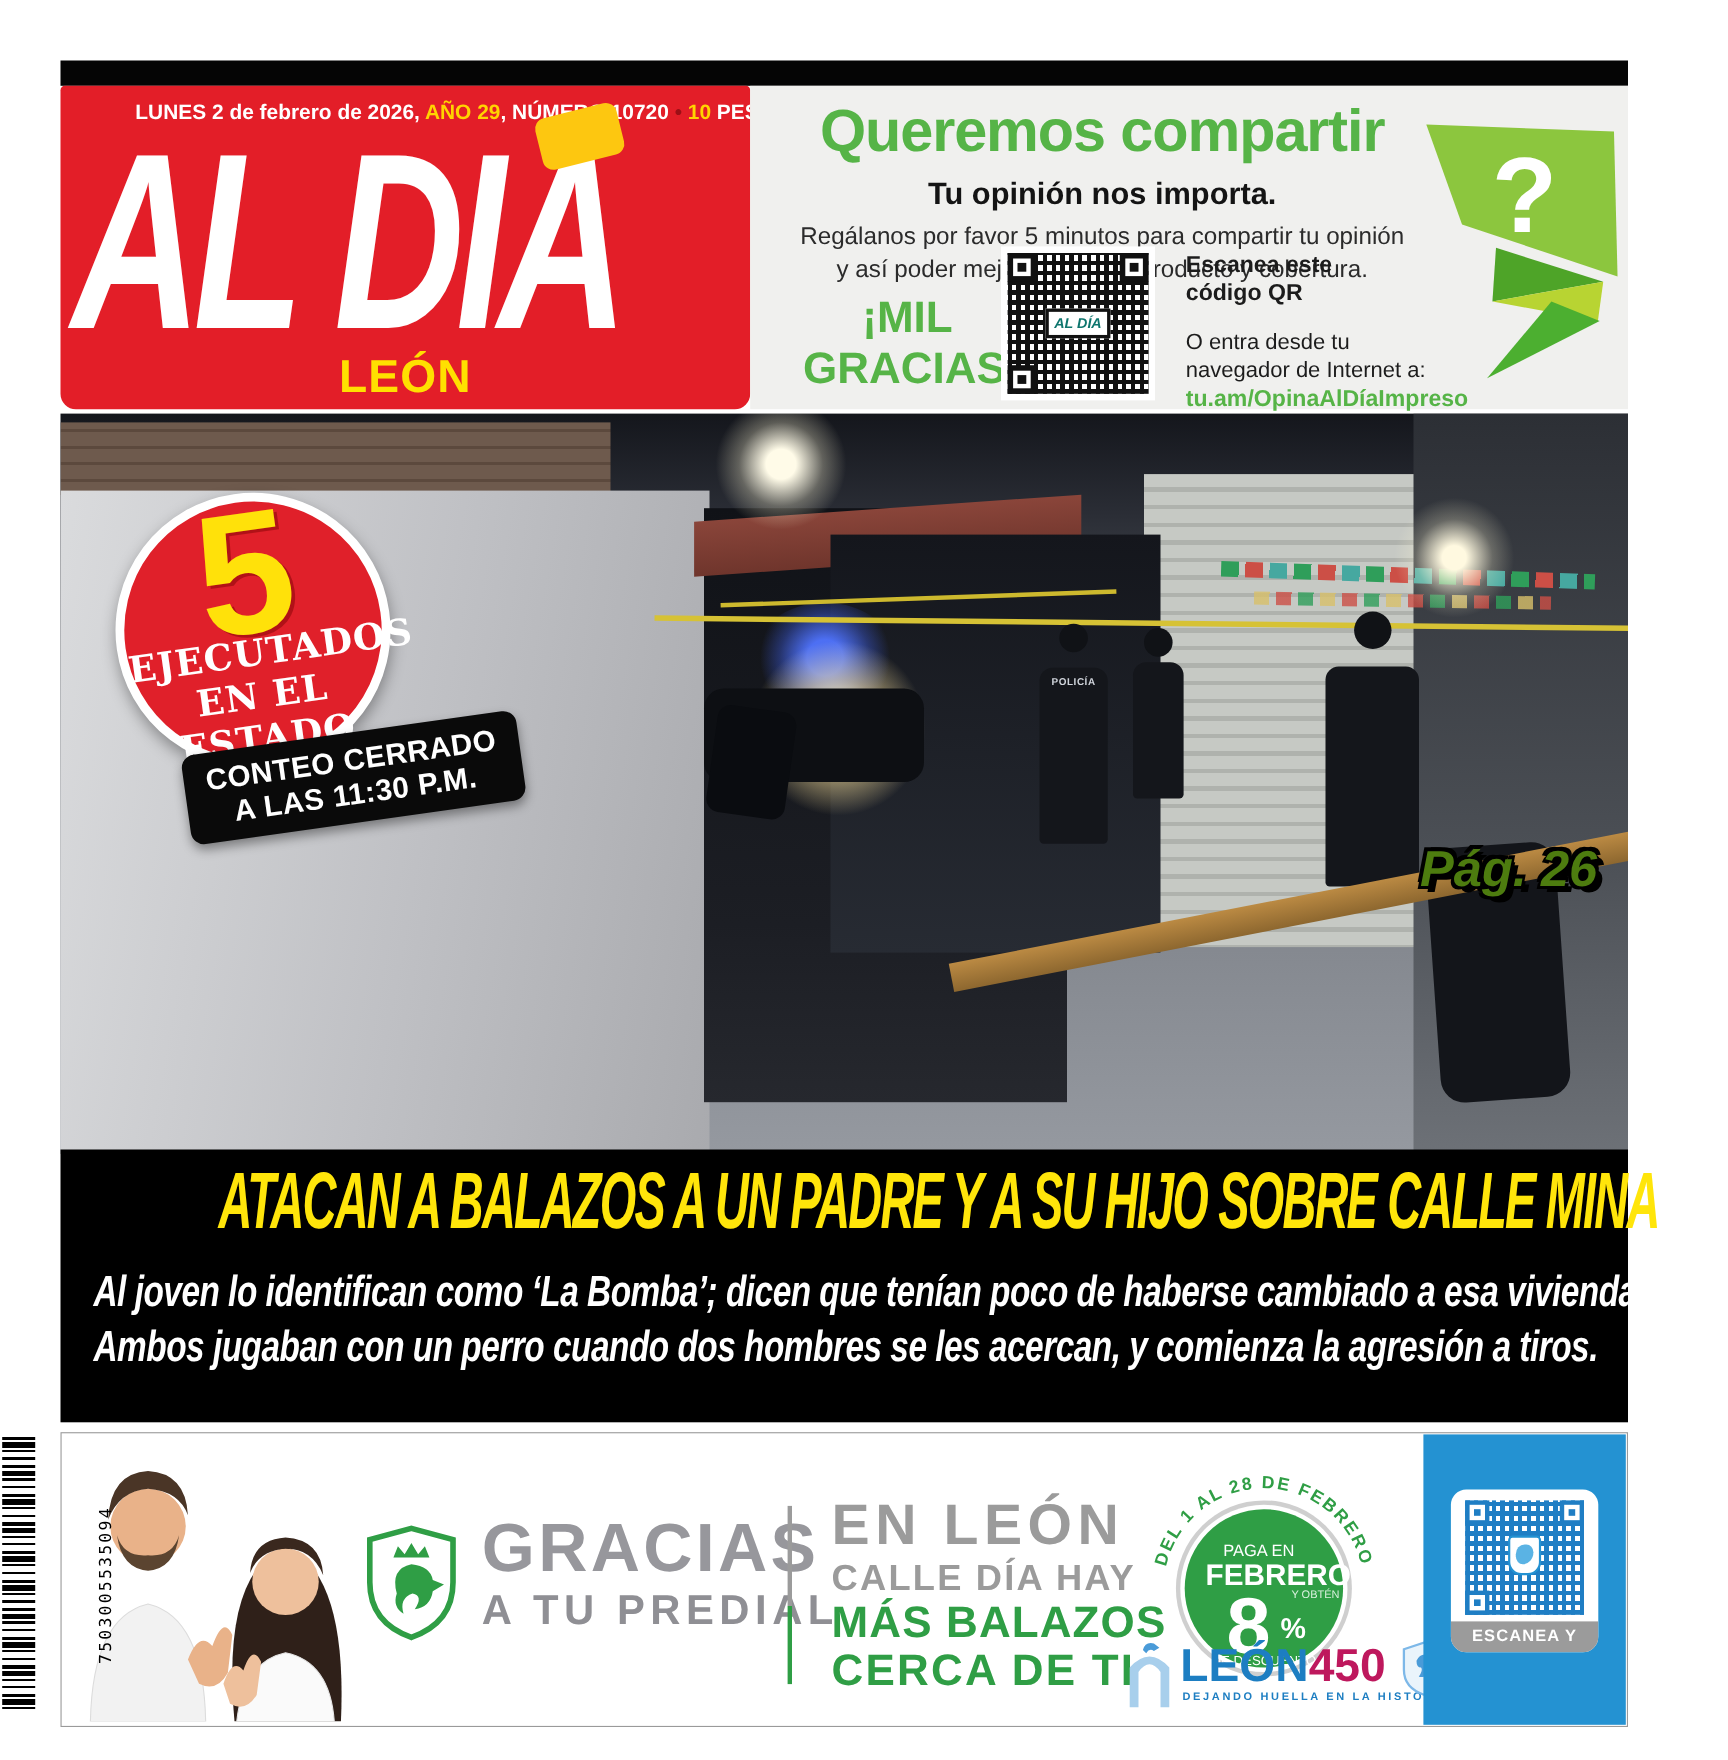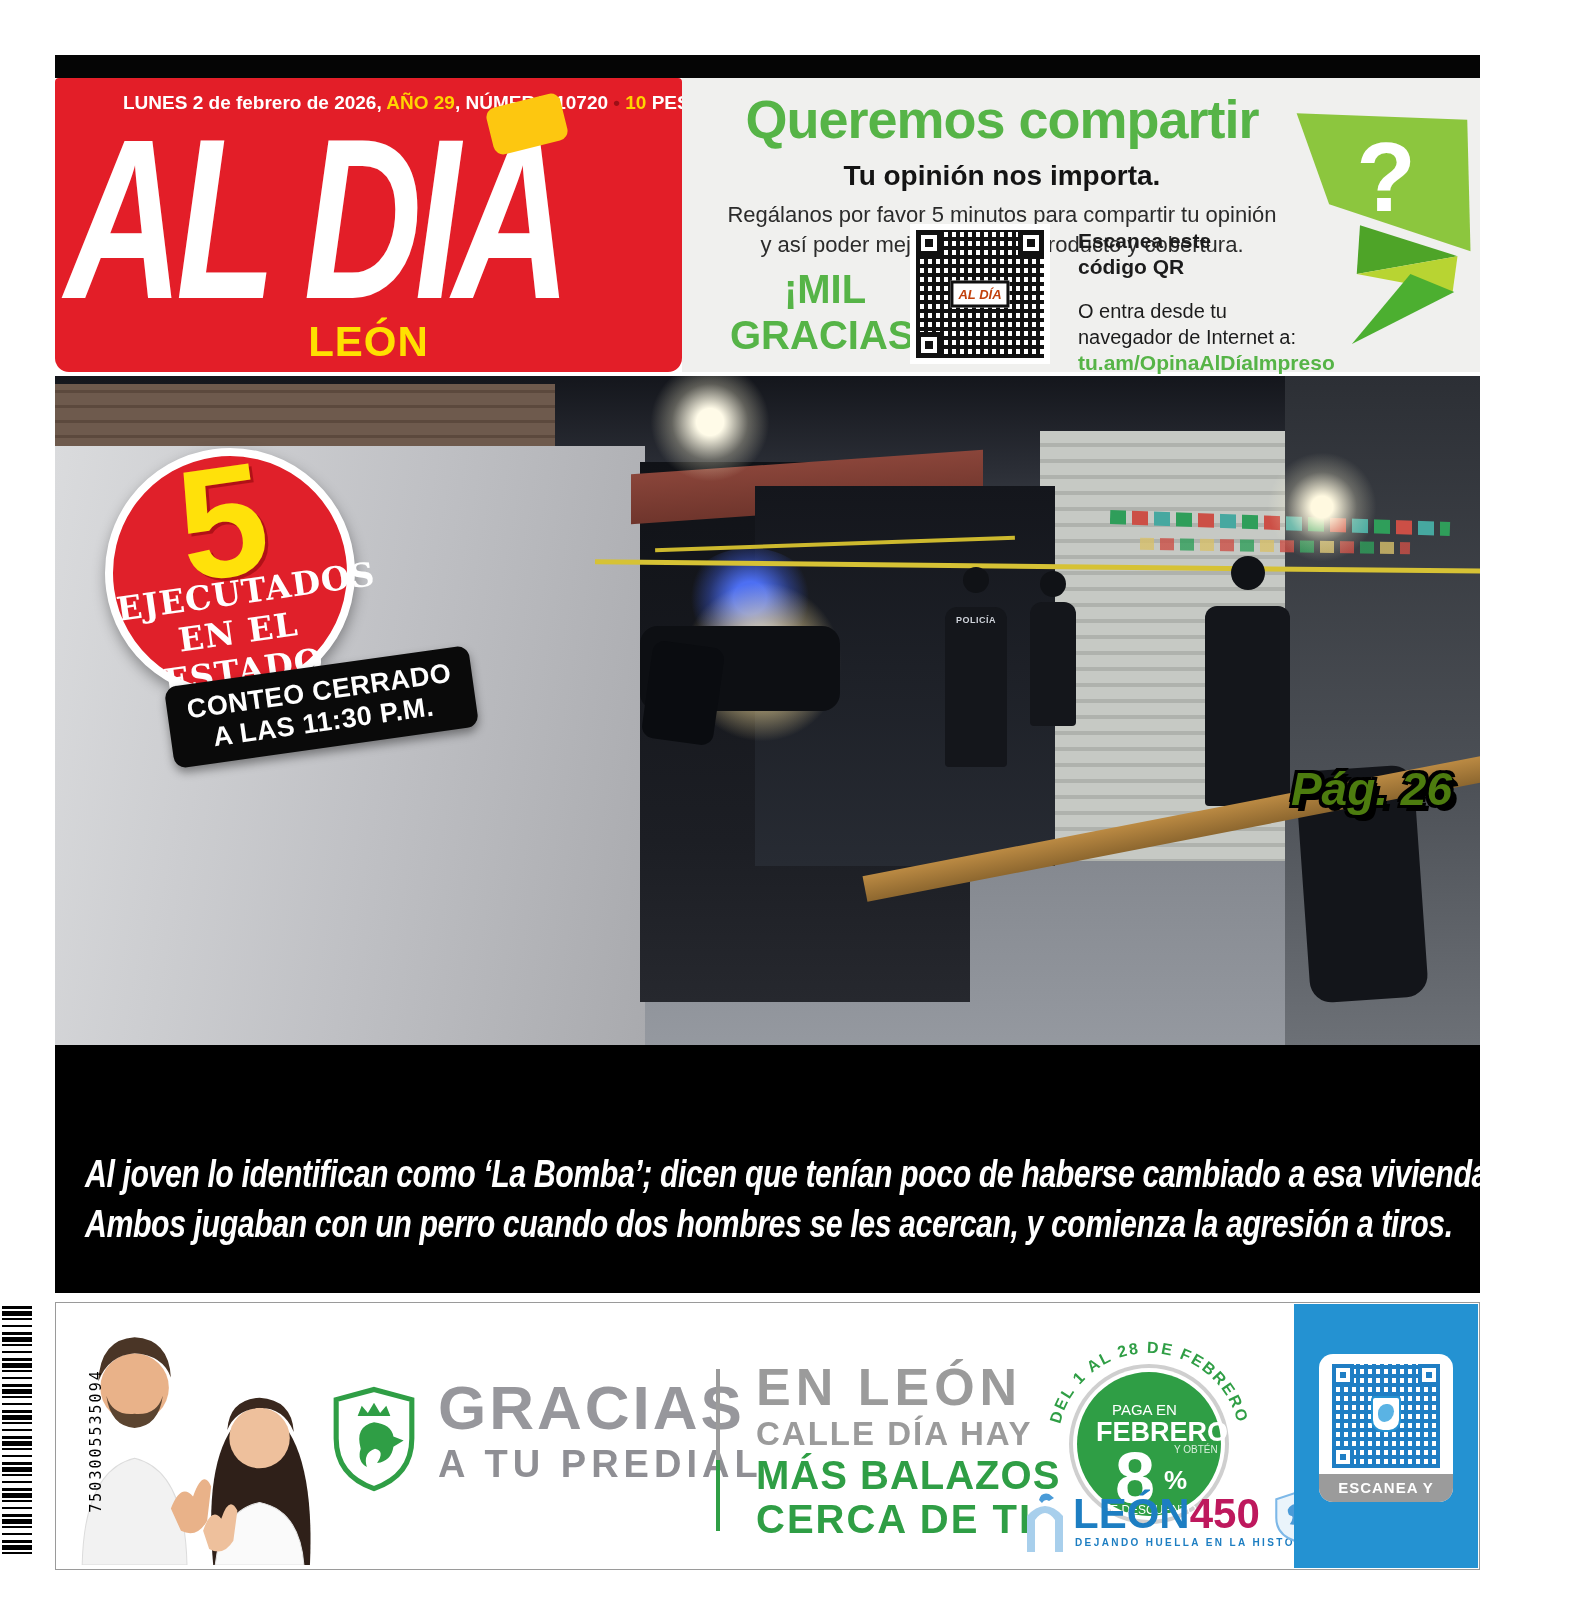--- a/index.html
+++ b/index.html
@@ -28,21 +28,21 @@
   .qr-top { left:228px; top:146px; width:140px; height:140px; }
   .qr-grid { position:relative; width:100%; height:100%;
     background-image:
       repeating-linear-gradient(0deg,#111 0 4px,transparent 4px 9px),
       repeating-linear-gradient(90deg,#111 0 4px,transparent 4px 8px);
   }
   .finder { position:absolute; width:26px; height:26px; background:#111; }
   .finder::after { content:""; position:absolute; left:5px; top:5px; width:16px; height:16px; background:#fff; }
   .finder::before { content:""; position:absolute; left:9px; top:9px; width:8px; height:8px; background:#111; z-index:1; }
   .f-tl { left:0; top:0; } .f-tr { right:0; top:0; } .f-bl { left:0; bottom:0; }
-  .qr-center { position:absolute; left:50%; top:50%; transform:translate(-50%,-50%); background:#fff; border:3px solid #111; color:#c2410c; font-weight:900; font-style:italic; font-size:13px; padding:3px 5px; white-space:nowrap; }
+  .qr-center { position:absolute; left:50%; top:50%; transform:translate(-50%,-50%); background:#fff; border:3px solid #111; color:#0f766e; font-weight:900; font-style:italic; font-size:13px; padding:3px 5px; white-space:nowrap; }
   .svy-scan { position:absolute; left:396px; top:150px; width:230px; font-size:20px; color:#1c1c1c; line-height:26px; }
   .svy-scan .b { font-weight:bold; font-size:21px; }
   .svy-scan .url { color:#56b447; font-weight:bold; font-size:21px; }
   .bubble { left:600px; top:8px; width:195px; height:285px; }
 
   
   .photo-wrap { left:55px; top:376px; width:1425px; height:917px; }
   .scene { position:absolute; left:0; top:0; width:1425px; height:673px; overflow:hidden;
     background:linear-gradient(180deg,#14161c 0px,#2a2d35 90px,#555a61 250px,#80848b 430px,#9599a0 673px); }
   .brick { left:0; top:8px; width:500px; height:66px; background:repeating-linear-gradient(0deg,#6e5a4d 0 12px,#5c493d 12px 15px); }
@@ -241,20 +241,23 @@
       <div class="badge-note">
         <div>CONTEO CERRADO</div>
         <div>A LAS 11:30 P.M.</div>
       </div>
     </div>
 
     <div class="abs pag">Pág. 26</div>
 
 
     <div class="deck-panel">
+      <div class="subhead">
+        <span>ATACAN A BALAZOS A UN PADRE Y A SU HIJO SOBRE CALLE MINA</span>
+      </div>
       <div class="deck">
         <div>Al joven lo identifican como ‘La Bomba’; dicen que tenían poco de haberse cambiado a esa vivienda.</div>
         <div>Ambos jugaban con un perro cuando dos hombres se les acercan, y comienza la agresión a tiros.</div>
       </div>
     </div>
   </div>
 
   <div class="abs ad">
     <svg class="couple" viewBox="0 0 250 256">
       <path d="M20,256 Q22,162 72,150 Q122,162 124,256 Z" fill="#f2f2f2" stroke="#dcdcdc"></path>

